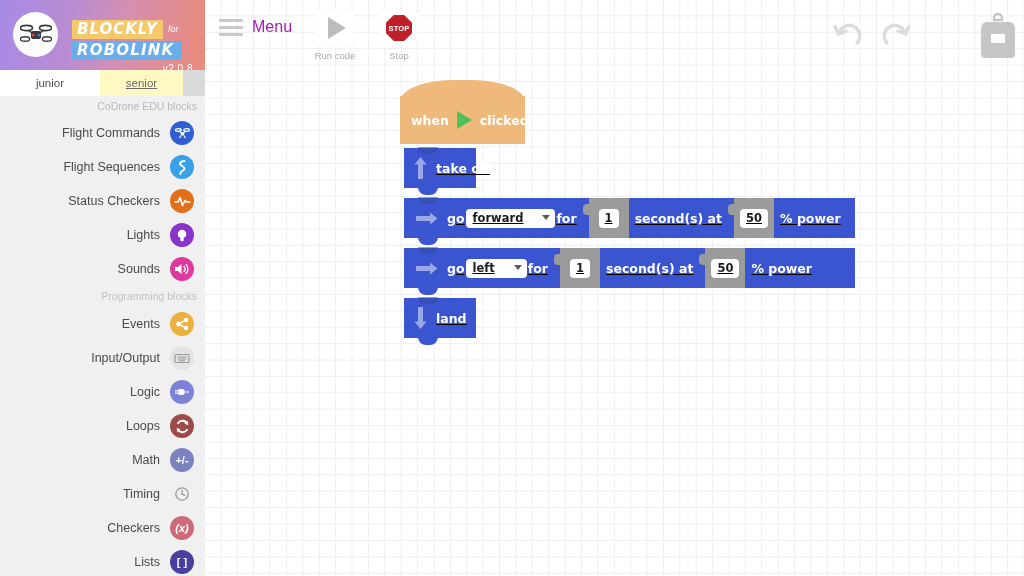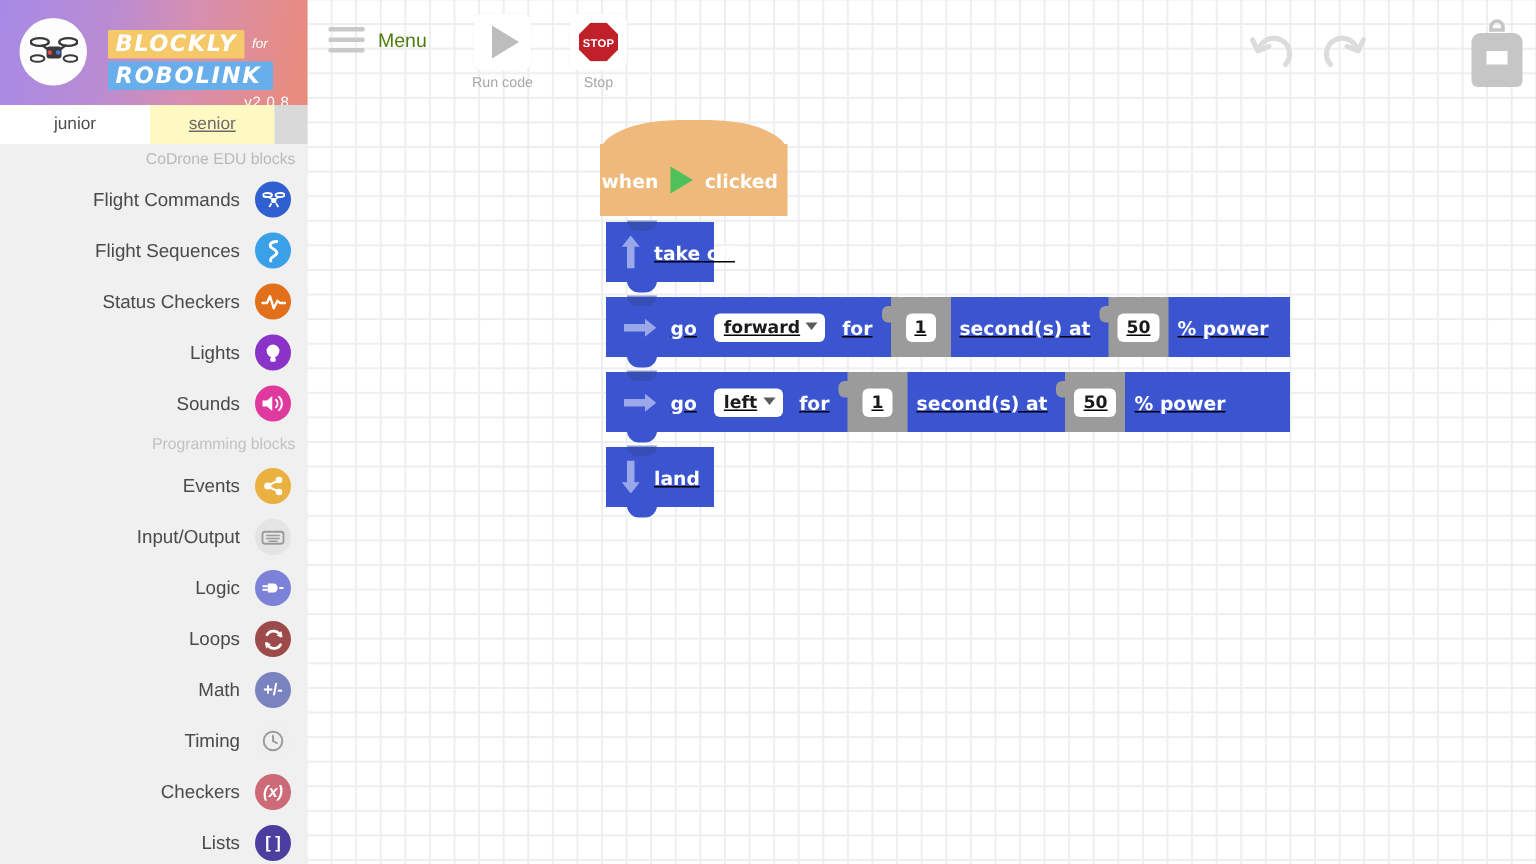--- a/index.html
+++ b/index.html
@@ -128,21 +128,21 @@
   .menu-btn {
     position: absolute; left: 14px; top: 18px;
     display: flex; align-items: center; gap: 9px; cursor: pointer;
   }
   .hamburger { width: 24px; }
   .hamburger i {
     display: block; height: 3px; background: #c9c9c9;
     margin-bottom: 4px; border-radius: 1px;
   }
   .hamburger i:last-child { margin-bottom: 0; }
-  .menu-text { font-size: 13px; color: #4d7c0f; }
+  .menu-text { font-size: 16px; color: #a21caf; }
 
   .tool-item {
     position: absolute; top: 9px; width: 60px;
     text-align: center; cursor: pointer;
   }
   .tool-box {
     width: 38px; height: 38px; margin: 0 auto;
     background: #ffffff; border-radius: 6px;
     display: flex; align-items: center; justify-content: center;
     box-shadow: 0 0 0 1px rgba(0,0,0,0.015);
@@ -179,21 +179,21 @@
   
   .workspace { position: absolute; left: 205px; top: 0; right: 0; bottom: 0; z-index: 3; }
   .blk-text { font-family: "DejaVu Sans", sans-serif; font-weight: bold; }
 
   .hat {
     position: absolute; left: 195px; top: 96px;
     width: 125px; height: 48px;
     background: #eeb97a; color: #ffffff;
     font-size: 12.5px;
     display: flex; align-items: center;
-    padding-left: 1px; gap: 8px;
+    padding-left: 11px; gap: 8px;
   }
   .hat-dome {
     position: absolute; left: 0; top: -16px;
     width: 125px; height: 22px;
     background: #eeb97a;
     border-radius: 62px 62px 0 0 / 26px 26px 0 0;
   }
   .hat-green {
     width: 0; height: 0;
     border-top: 9px solid transparent;
@@ -228,22 +228,22 @@
     border-radius: 0 0 9px 9px; opacity: .55;
   }
 
   .arrow-ico { margin-right: 9px; display: flex; align-items: center; }
   .lbl { white-space: nowrap; }
 
   .dropdown {
     background: #ffffff; color: #1a1a1a;
     border-radius: 4px; padding: 2px 5px 3px 7px;
     font-size: 11.5px; font-weight: bold;
-    display: inline-flex; align-items: center; gap: 4px;
-    margin: 0 11px; cursor: pointer;
+    display: inline-flex; align-items: center; gap: 19px;
+    margin: 0 1px; cursor: pointer;
     font-family: "DejaVu Sans", sans-serif;
   }
   .dd-caret {
     width: 0; height: 0;
     border-left: 4px solid transparent;
     border-right: 4px solid transparent;
     border-top: 5px solid #5a5a5a;
   }
 
   .numslot {

